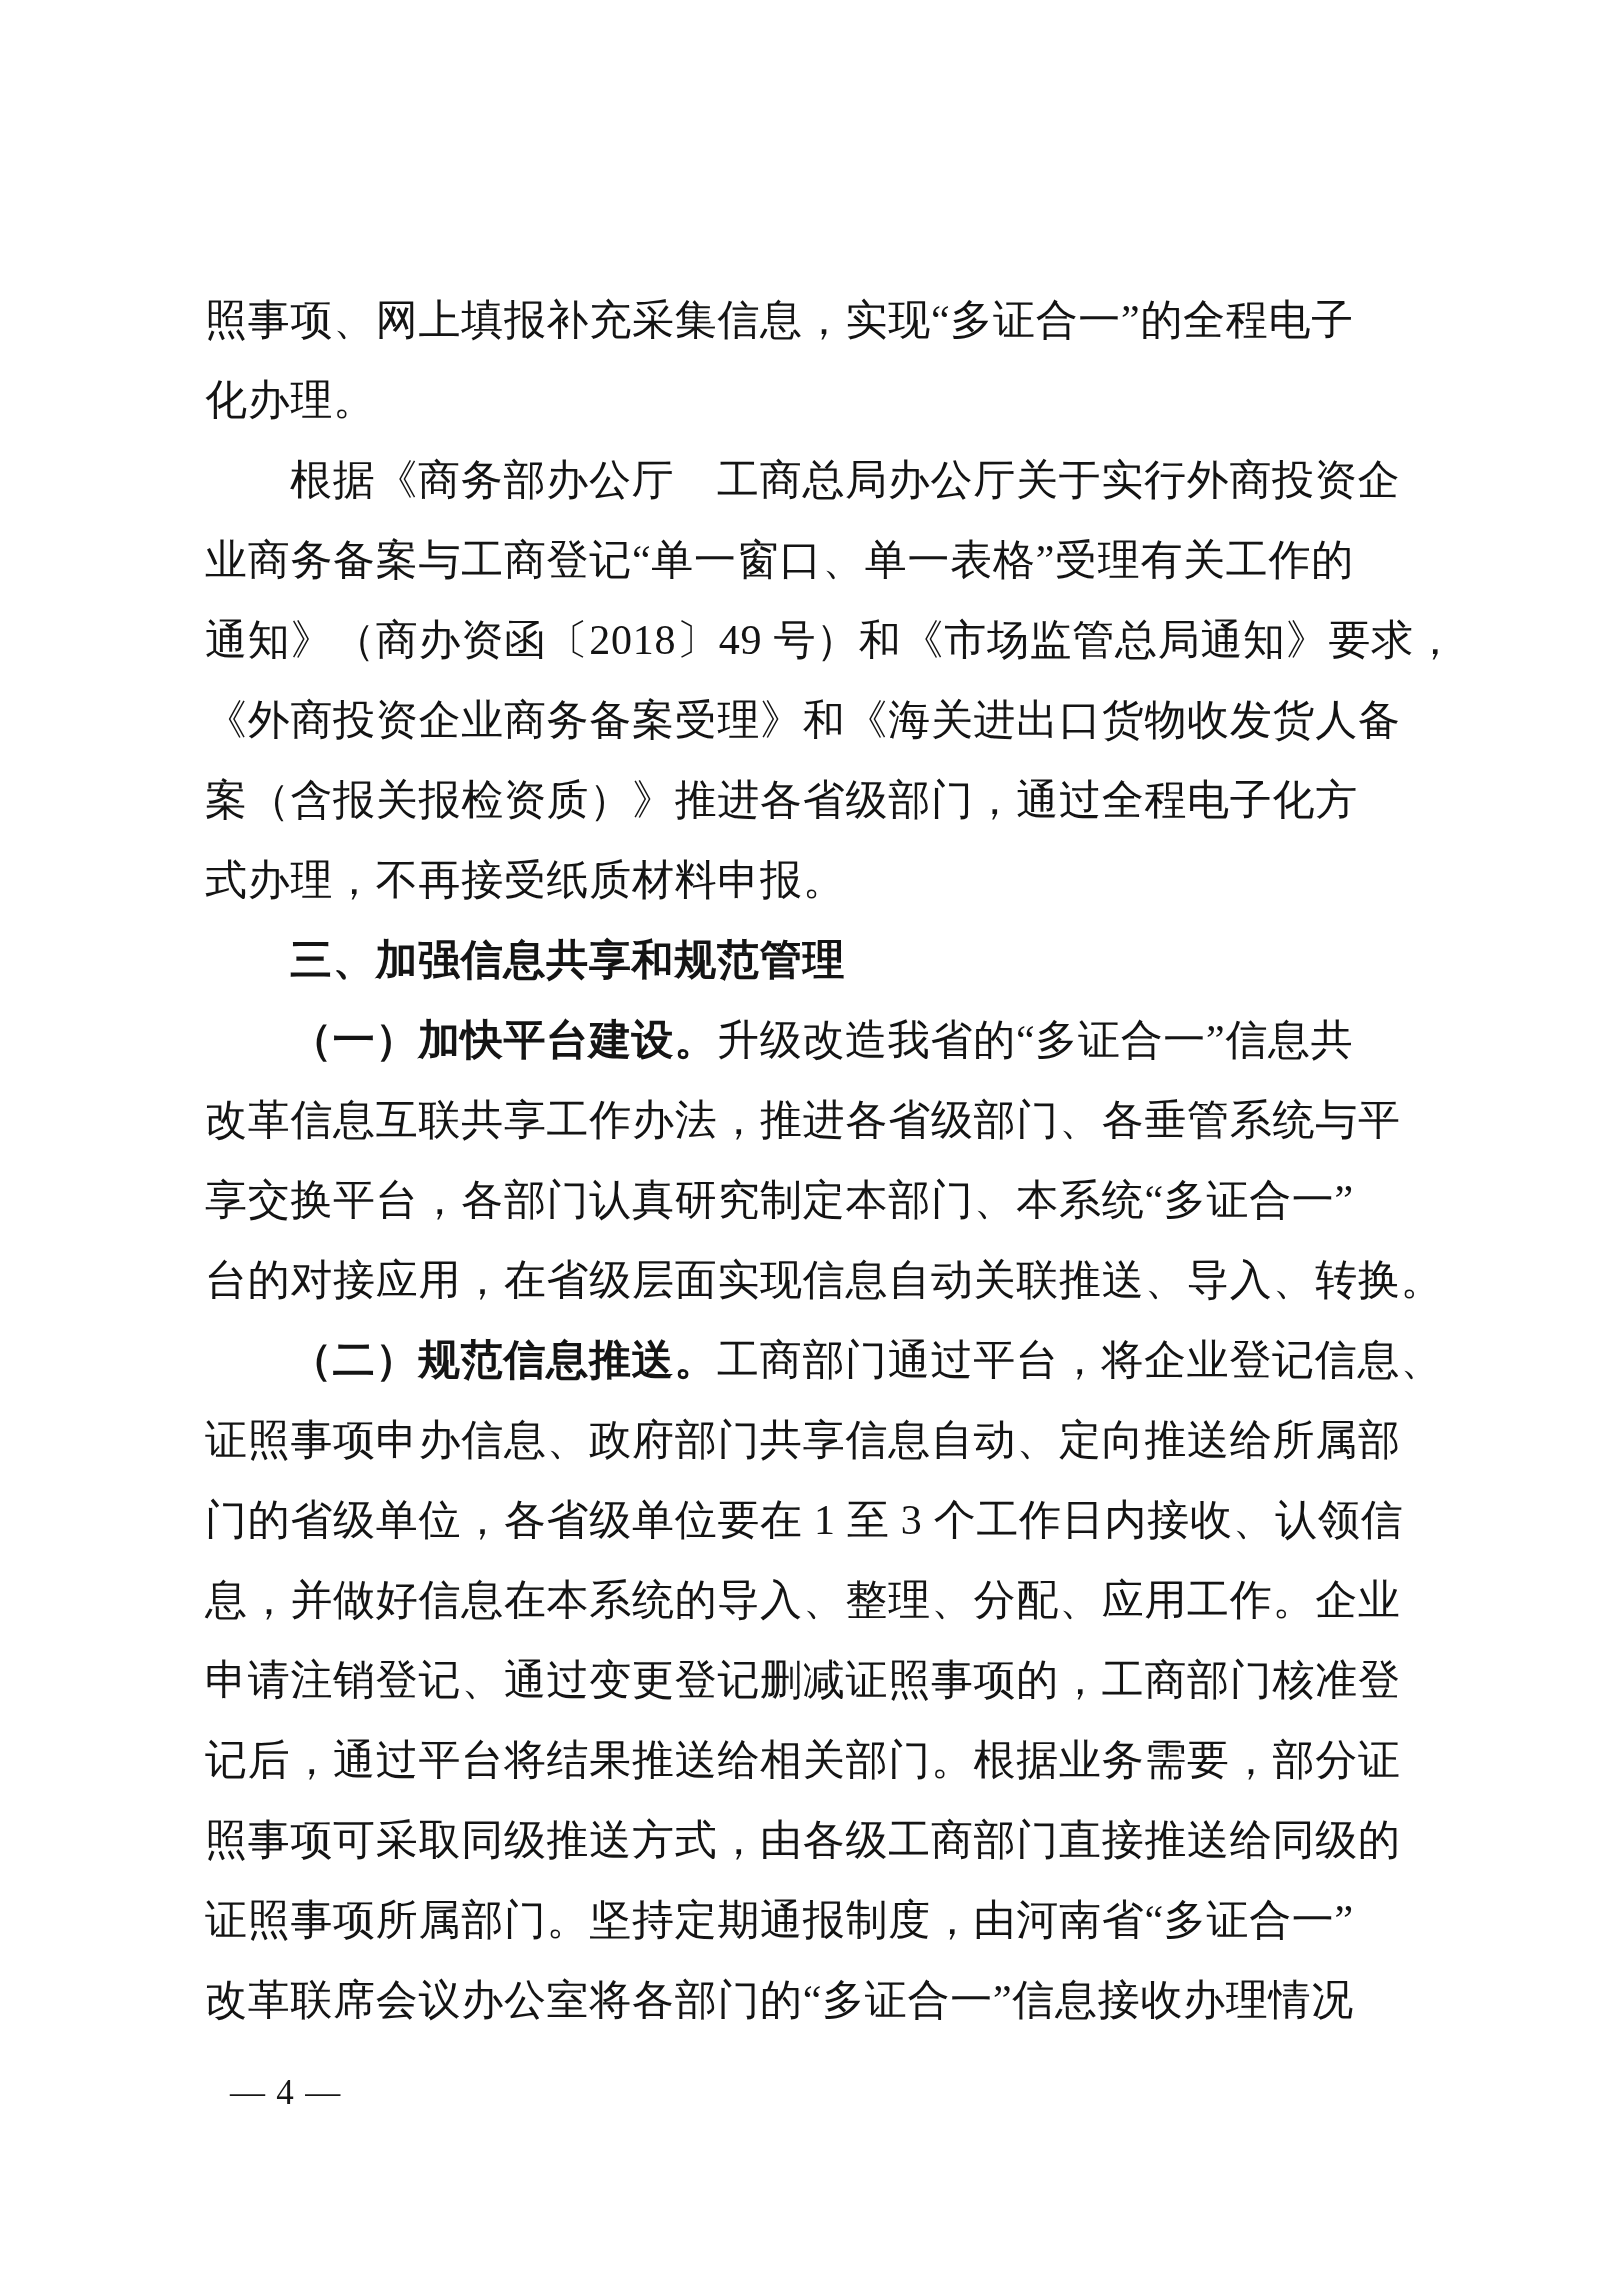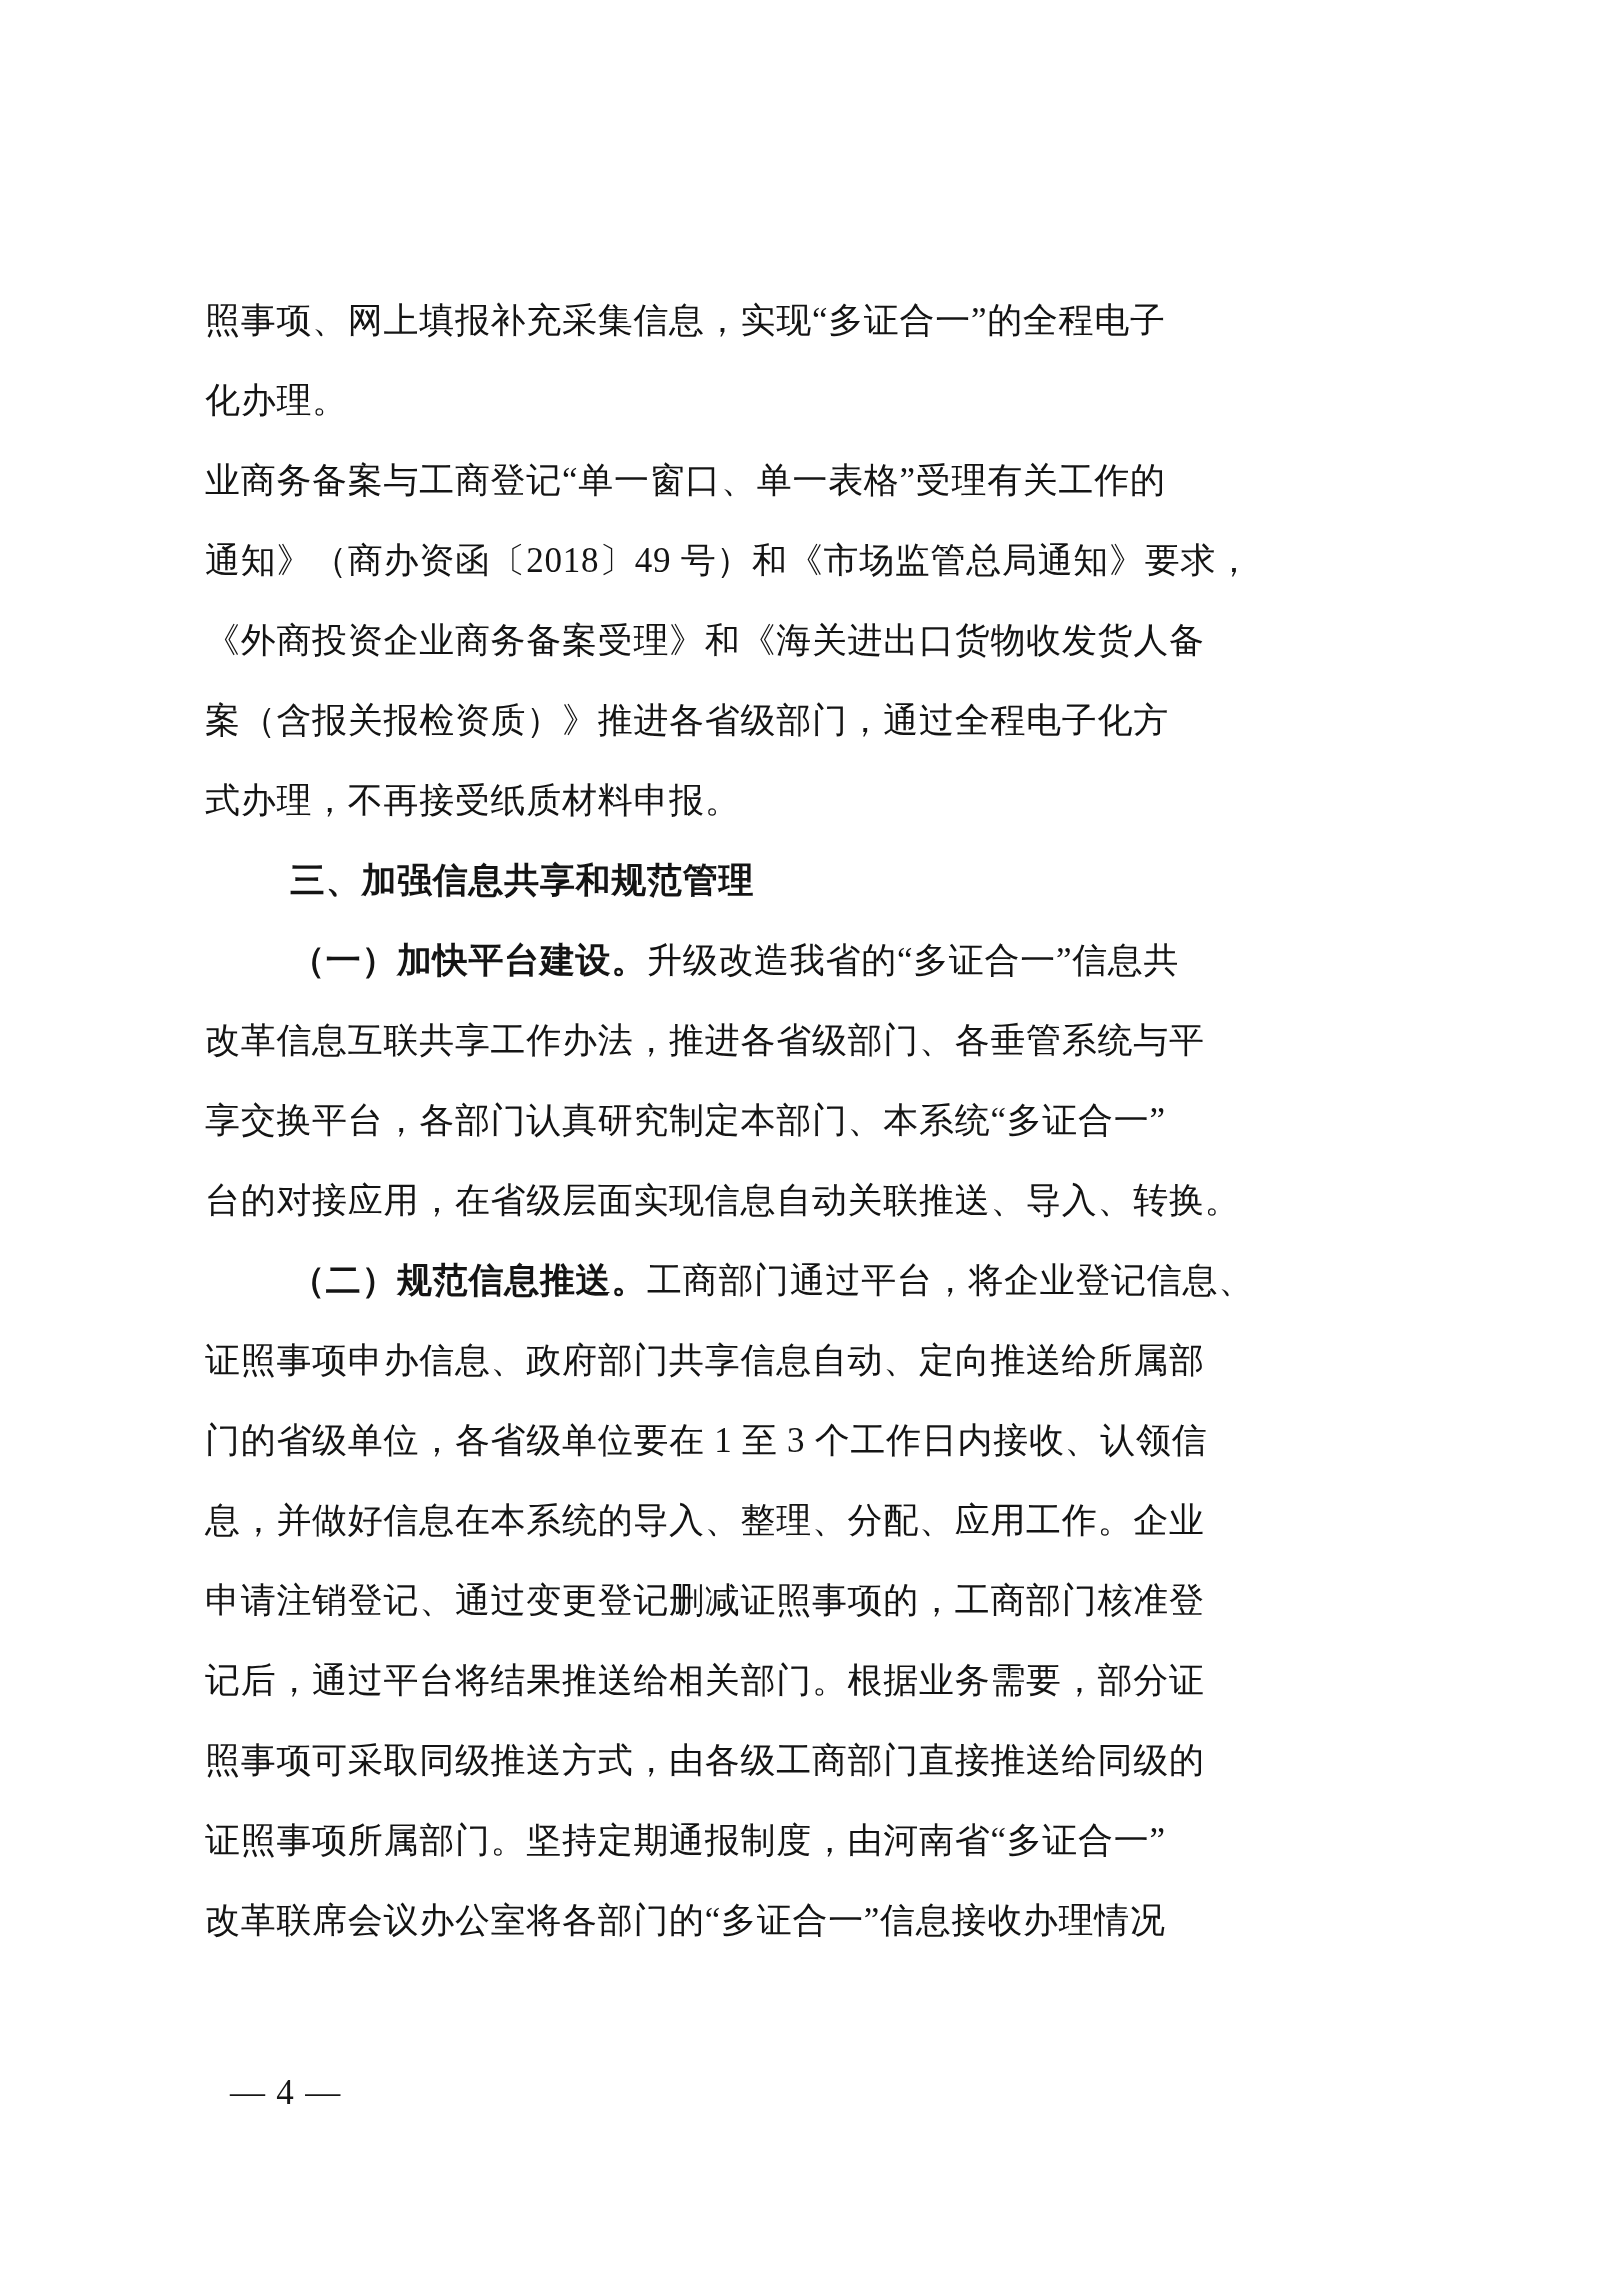--- a/index.html
+++ b/index.html
@@ -17,21 +17,21 @@
   }
   .doc-body {
     position: absolute;
     left: 205px;
     top: 280px;
     width: 1230px;
   }
   .line {
     height: 80px;
     line-height: 80px;
-    font-size: 35px;
+    font-size: 42px;
     letter-spacing: 0.7px;
     white-space: pre;
   }
   .line.indent {
     padding-left: 85px;
   }
   .lead {
     font-family: "Liberation Sans", "DejaVu Sans", sans-serif;
     font-weight: 700;
   }
@@ -50,20 +50,21 @@
 <body>
 
 <div class="page">
 
   <div class="doc-body">
 
       <div class="line"><span class="lead"></span><span class="rest">照事项、网上填报补充采集信息，实现“多证合一”的全程电子</span></div>
 
       <div class="line"><span class="lead"></span><span class="rest">化办理。</span></div>
 
+      <div class="line indent"><span class="lead"></span><span class="rest">根据《商务部办公厅　工商总局办公厅关于实行外商投资企</span></div>
 
       <div class="line"><span class="lead"></span><span class="rest">业商务备案与工商登记“单一窗口、单一表格”受理有关工作的</span></div>
 
       <div class="line"><span class="lead"></span><span class="rest">通知》（商办资函〔2018〕49 号）和《市场监管总局通知》要求，</span></div>
 
       <div class="line"><span class="lead"></span><span class="rest">《外商投资企业商务备案受理》和《海关进出口货物收发货人备</span></div>
 
       <div class="line"><span class="lead"></span><span class="rest">案（含报关报检资质）》推进各省级部门，通过全程电子化方</span></div>
 
       <div class="line"><span class="lead"></span><span class="rest">式办理，不再接受纸质材料申报。</span></div>

